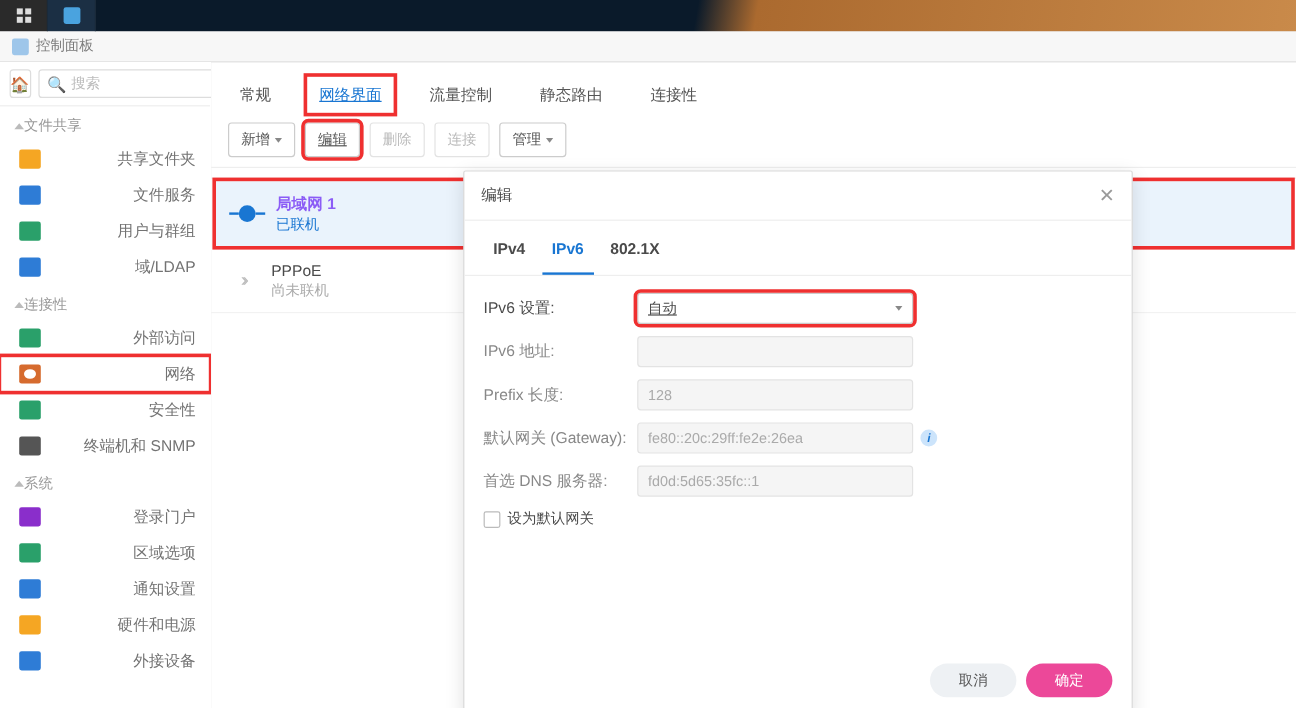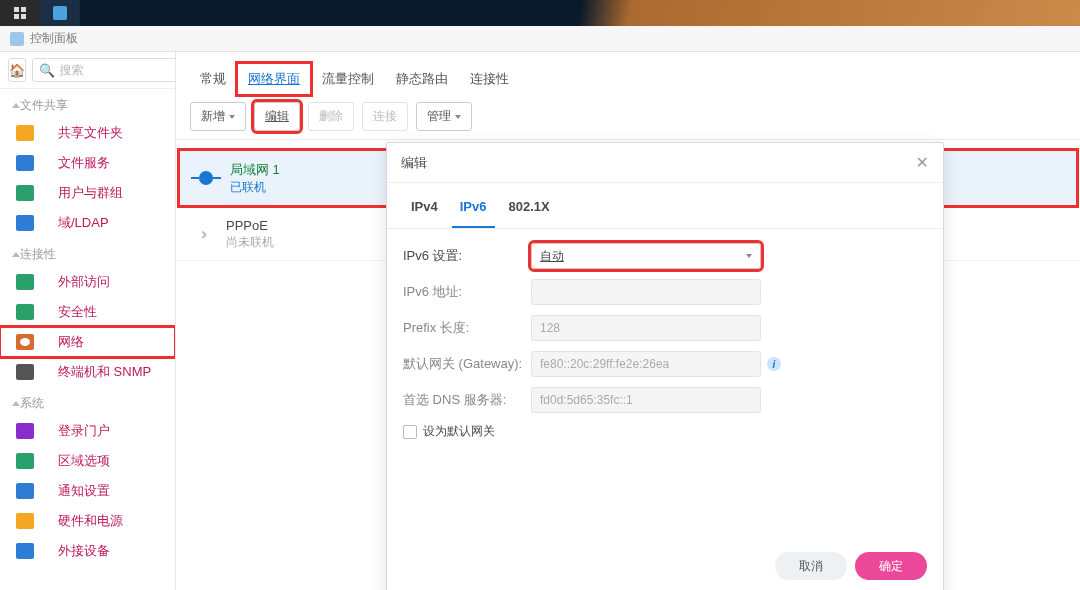--- a/index.html
+++ b/index.html
@@ -121,21 +121,22 @@
     border-left: 4px solid transparent;
     border-right: 4px solid transparent;
     border-bottom: 5px solid #bbb;
   }
   .side-item {
     display: flex;
     align-items: center;
     gap: 24px;
     padding: 6px 12px 6px 16px;
     cursor: pointer;
-    color: #be185d;
+    color: #737373;
+    justify-content: space-between;
   }
   .side-item .ic {
     width: 18px; height: 16px;
     border-radius: 2px;
     display: inline-block;
     flex-shrink: 0;
   }
   .ic-folder   { background: #f5a623; }
   .ic-fileserv { background: #2e7cd6; }
   .ic-users    { background: #2aa06a; position:relative; }
@@ -160,21 +161,21 @@
   .content {
     flex: 1;
     display: flex;
     flex-direction: column;
     position: relative;
   }
   .tabs-row {
     display: flex;
     align-items: stretch;
     padding: 12px 14px 0 14px;
-    gap: 2px;
+    gap: 20px;
   }
   .tab {
     padding: 6px 10px;
     font-size: 13px;
     color: #555;
     cursor: pointer;
   }
   .tab.active { color: #1976d2; }
 
   .toolbar-row {
@@ -219,21 +220,21 @@
     width: 24px; height: 24px; display:flex;align-items:center;justify-content:center;
   }
   .lan-node { width:14px;height:14px;border-radius:50%;background:#1976d2;position:relative; }
   .lan-node::before,.lan-node::after {
     content:"";position:absolute;top:6px;width:8px;height:2px;background:#1976d2;
   }
   .lan-node::before{left:-8px;} .lan-node::after{right:-8px;}
   .pppoe-arrows { color:#bbb; font-size:16px; letter-spacing:-4px; }
   .iface-texts { display:flex;flex-direction:column;line-height:1.35; }
   .iface-name { color:#4a4a4a; font-size:13px; }
-  .iface-row.selected .iface-name { color:#15803d; font-weight:400;text-align:center; }
+  .iface-row.selected .iface-name { color:#8b5cf6; font-weight:700;text-align:center; }
   .iface-status { color:#1976d2; font-size:12px; }
   .iface-status.off { color:#aaa; }
 
   
   .iface-row-wrap-red { outline:3px solid #ef3030; margin: 2px 4px 2px 4px; }
   .iface-row-wrap-red .iface-row { border-bottom:none; }
 
   
   .dialog {
     position: absolute;
@@ -369,27 +370,27 @@
     </div>
 
     <div class="side-group-hdr">
       <span class="chev"></span>
       <span>连接性</span>
     </div>
     <div class="side-item">
       <span class="ic ic-ext"></span>
       <span>外部访问</span>
     </div>
-    <div class="side-item">
-      <span class="ic ic-sec"></span>
-      <span>安全性</span>
-    </div>
     <div class="side-item redbox">
       <span class="ic ic-net"></span>
       <span>网络</span>
+    </div>
+    <div class="side-item">
+      <span class="ic ic-sec"></span>
+      <span>安全性</span>
     </div>
     <div class="side-item">
       <span class="ic ic-snmp"></span>
       <span>终端机和 SNMP</span>
     </div>
 
     <div class="side-group-hdr">
       <span class="chev"></span>
       <span>系统</span>
     </div>

